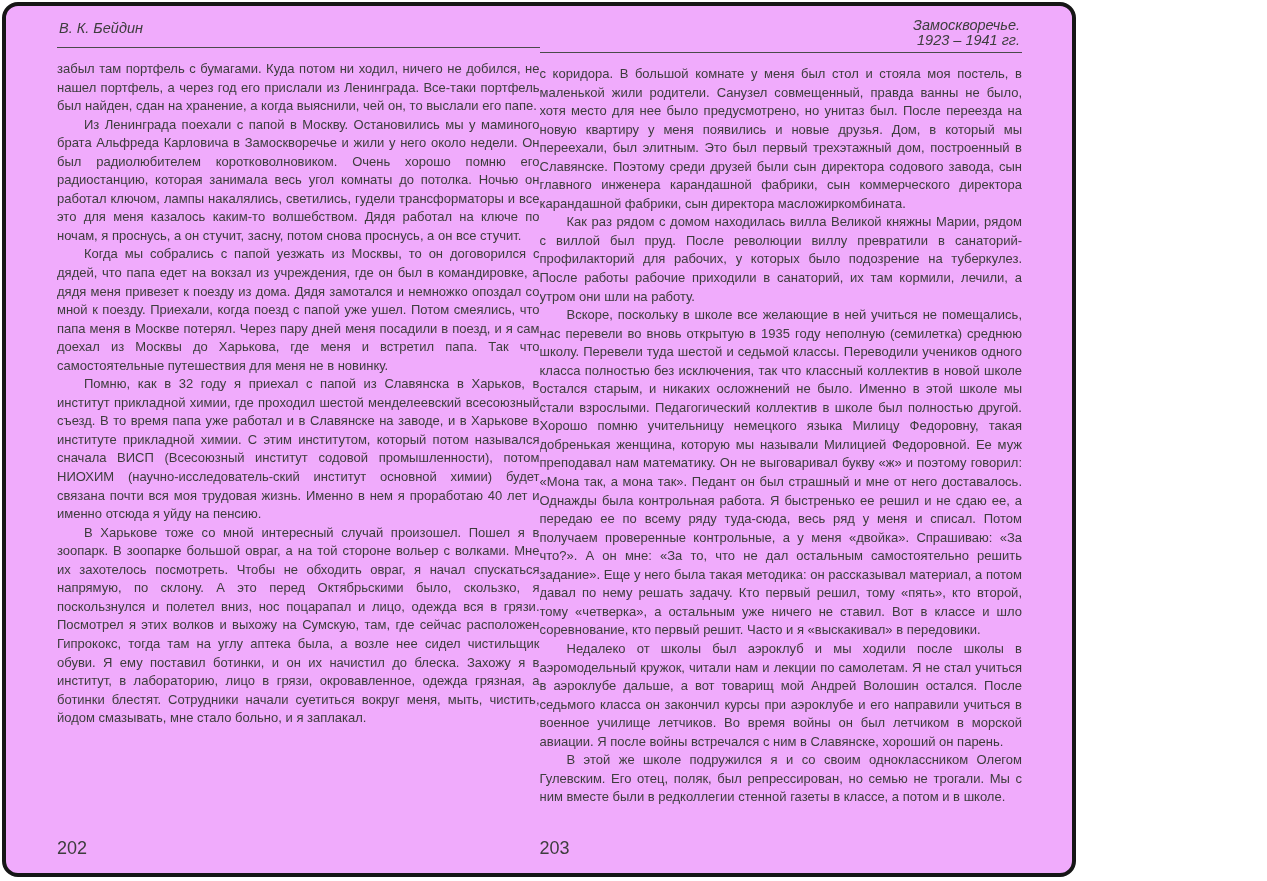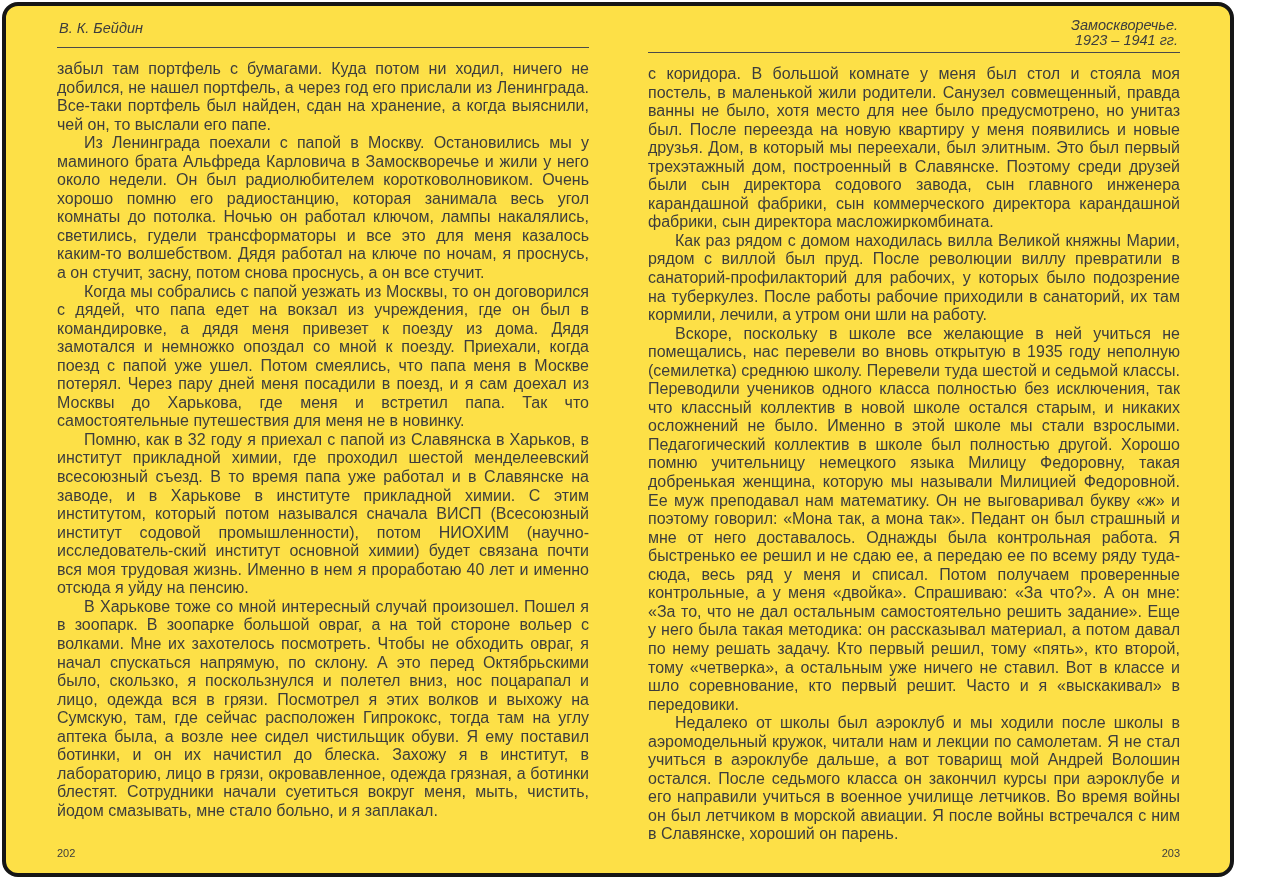--- a/index.html
+++ b/index.html
@@ -12,26 +12,26 @@
     position: relative;
     width: 1267px;
     height: 881px;
     background: #ffffff;
     overflow: hidden;
   }
   .frame {
     position: absolute;
     left: 2px;
     top: 2px;
-    width: 1232px;
+    width: 1074px;
     height: 875px;
     box-sizing: border-box;
     border: 4px solid #161616;
     border-radius: 16px;
-    background: #fde047;
+    background: #f0abfc;
     overflow: hidden;
   }
   .spread {
     display: flex;
     justify-content: space-between;
     box-sizing: border-box;
     padding: 12px 50px 0 51px;
     height: 100%;
   }
   .page {
@@ -54,41 +54,40 @@
     padding: 3px 0 12px 2px;
   }
   .page-header.right {
     text-align: right;
     padding: 0 2px 5px 0;
     line-height: 14.5px;
   }
   .page-body {
     margin-top: 12px;
     color: #3d3d3d;
-    font-size: 16px;
+    font-size: 13px;
     line-height: 18.55px;
     text-align: justify;
     overflow: hidden;
     flex-grow: 1;
   }
   .page-body p {
     margin: 0;
     text-indent: 27px;
   }
   .page-body p.cont {
     text-indent: 0;
   }
   .page-number {
     flex-shrink: 0;
     color: #3d3d3d;
-    font-size: 11px;
+    font-size: 18px;
     padding: 4px 0 14px 0;
   }
   .page-number.right {
-    text-align: right;
   }
 </style>
 </head>
 <body>
 
 <div class="viewport">
   <div class="frame">
     <div class="spread">
 
       <div class="page">

